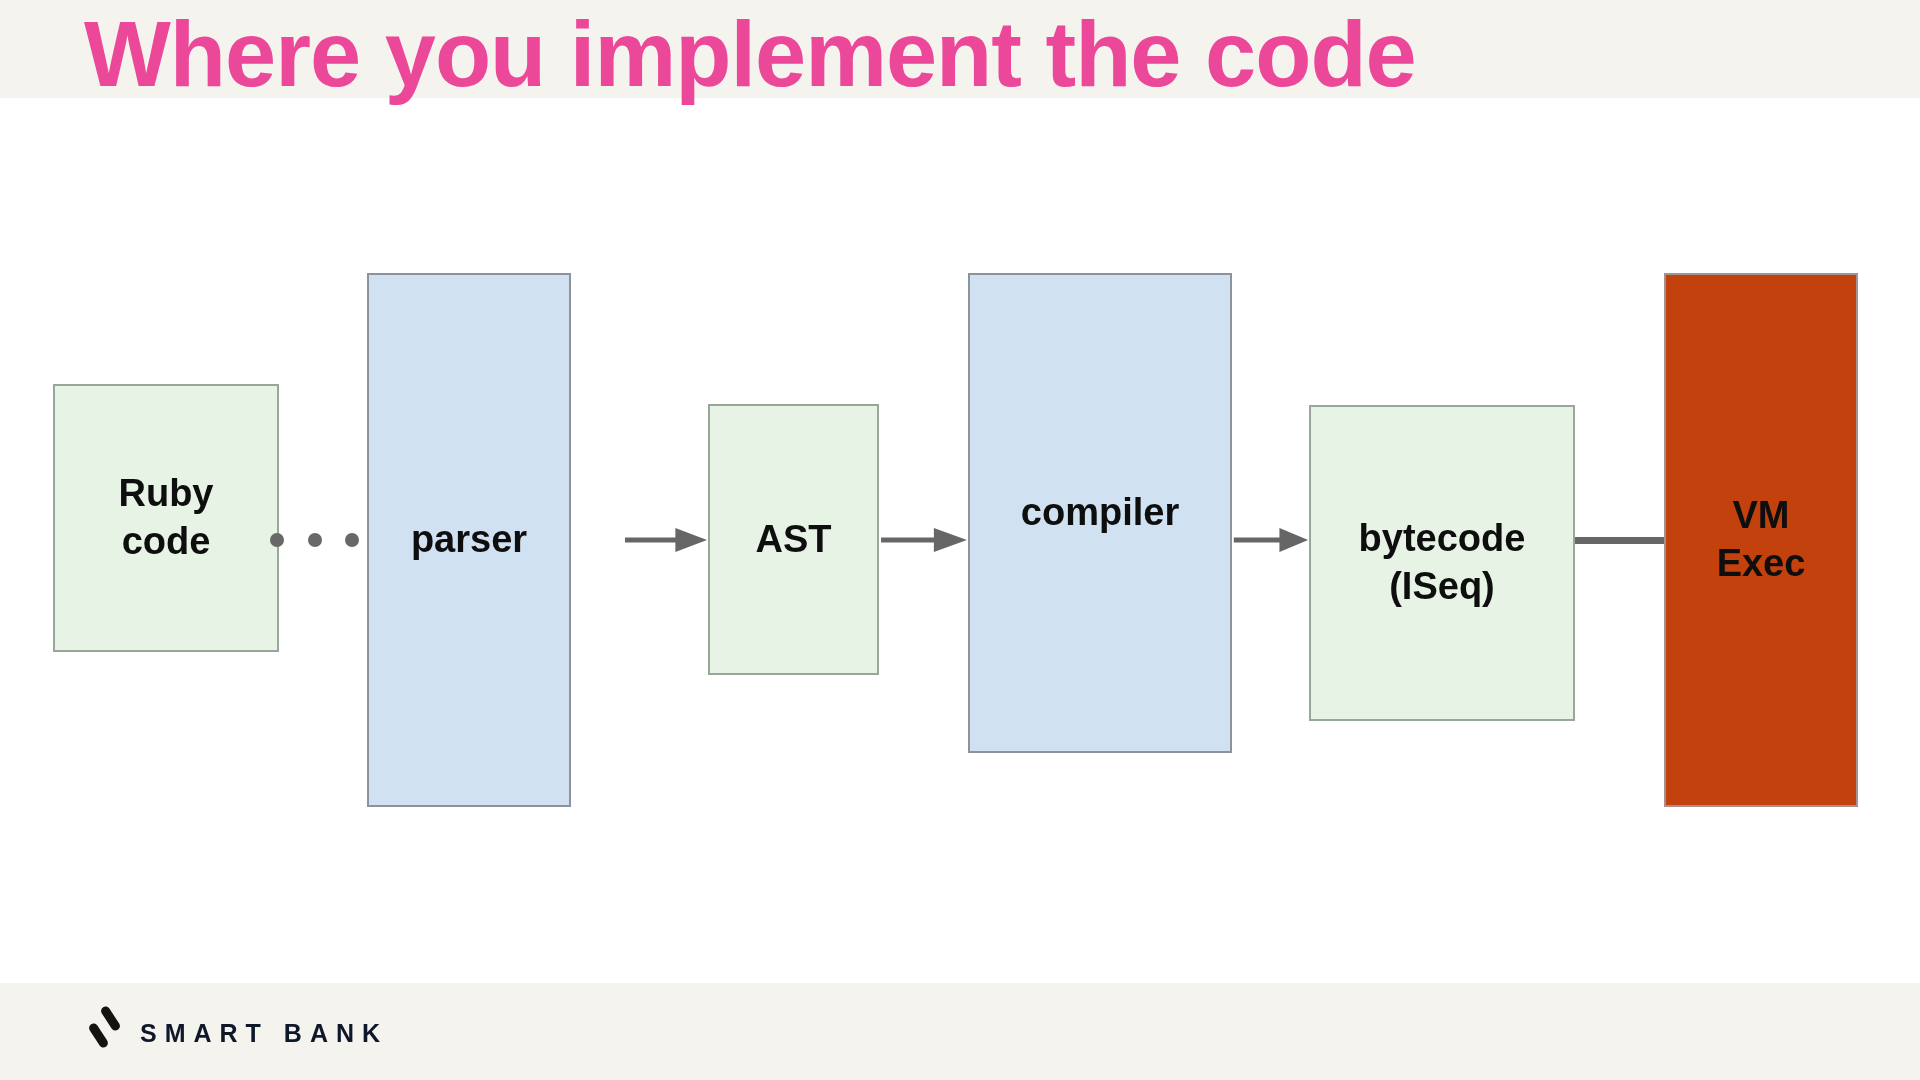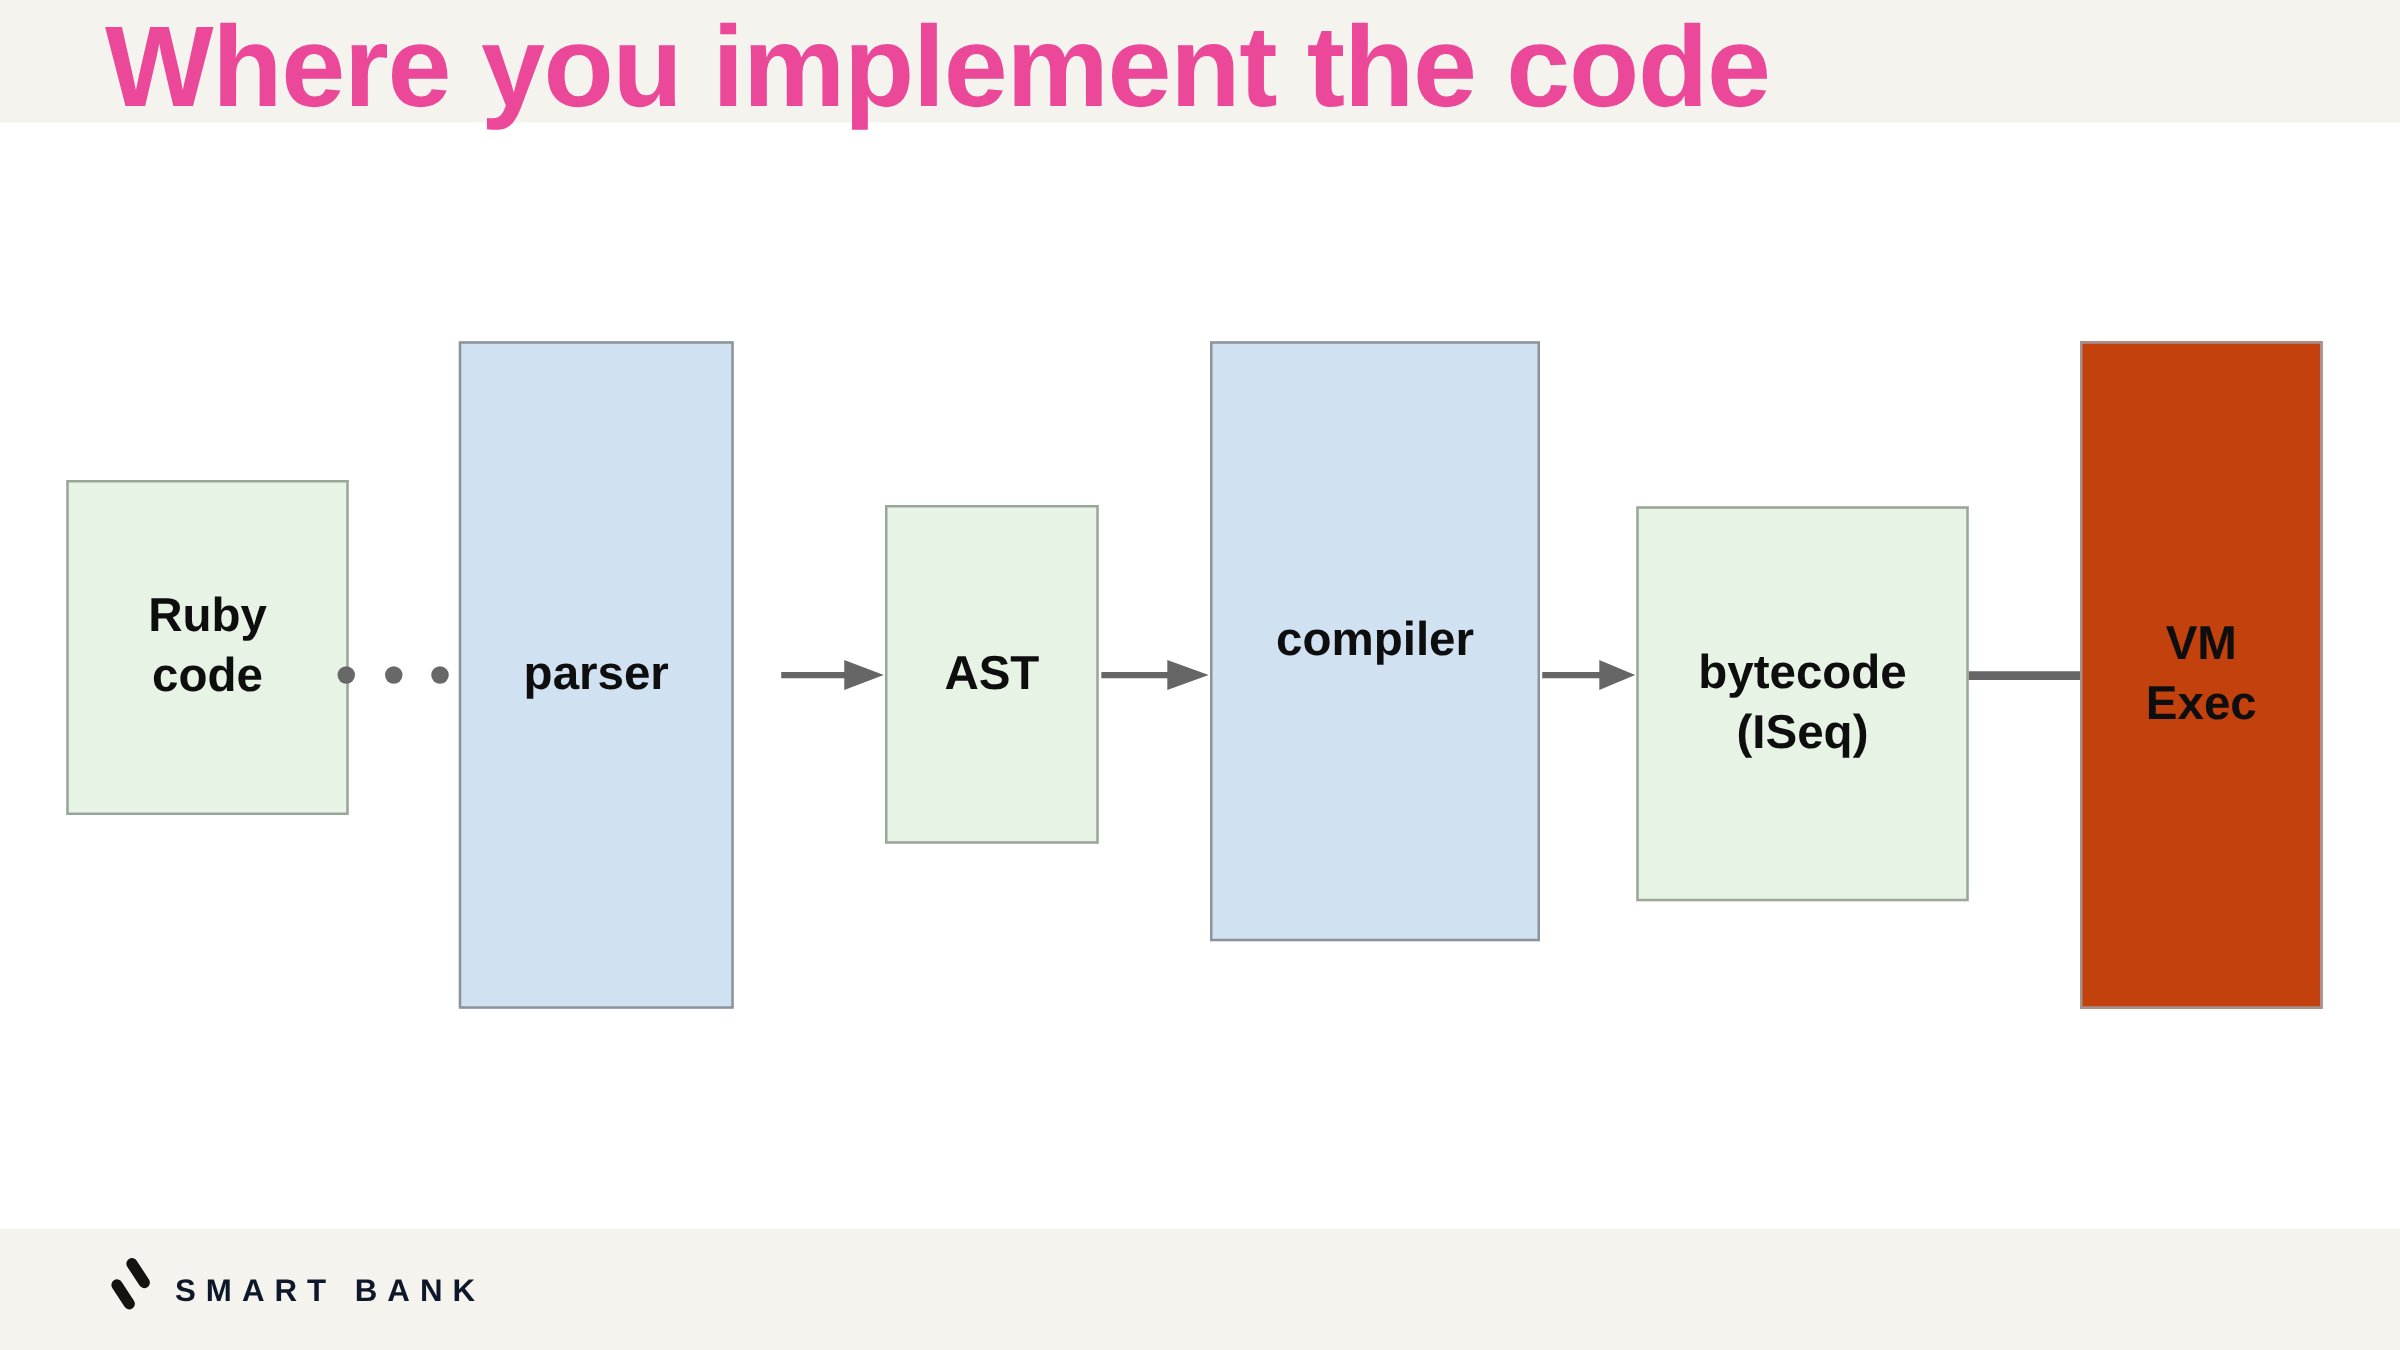--- a/index.html
+++ b/index.html
@@ -23,21 +23,21 @@
     display:flex; align-items:center; justify-content:center;
     text-align:center; font-weight:700; font-size:38px; line-height:1.26;
     color:#0e0e0e; border:2px solid #999;
   }
   .node-label { white-space:pre-line; }
   .node-green { background:#e6f3e5; border-color:#99a699; }
   .node-blue  { background:#d0e1f1; border-color:#8c939b; }
   .node-pink  { background:#c2410c; border-color:#a59290; }
 
   .n-ruby     { left:53px;   top:384px; width:226px; height:268px; }
-  .n-parser   { left:367px;  top:273px; width:220px; height:534px; }
+  .n-parser   { left:367px;  top:273px; width:204px; height:534px; }
   .n-ast      { left:708px;  top:404px; width:171px; height:271px; }
   .n-compiler { left:968px;  top:273px; width:264px; height:480px; }
   .n-bytecode { left:1309px; top:405px; width:266px; height:316px; }
   .n-vm       { left:1664px; top:273px; width:194px; height:534px; }
 
   .dot {
     position:absolute; top:533px; width:14px; height:14px;
     border-radius:50%; background:#686868;
   }
   .dot-1 { left:270px; } .dot-2 { left:308px; } .dot-3 { left:345px; }

